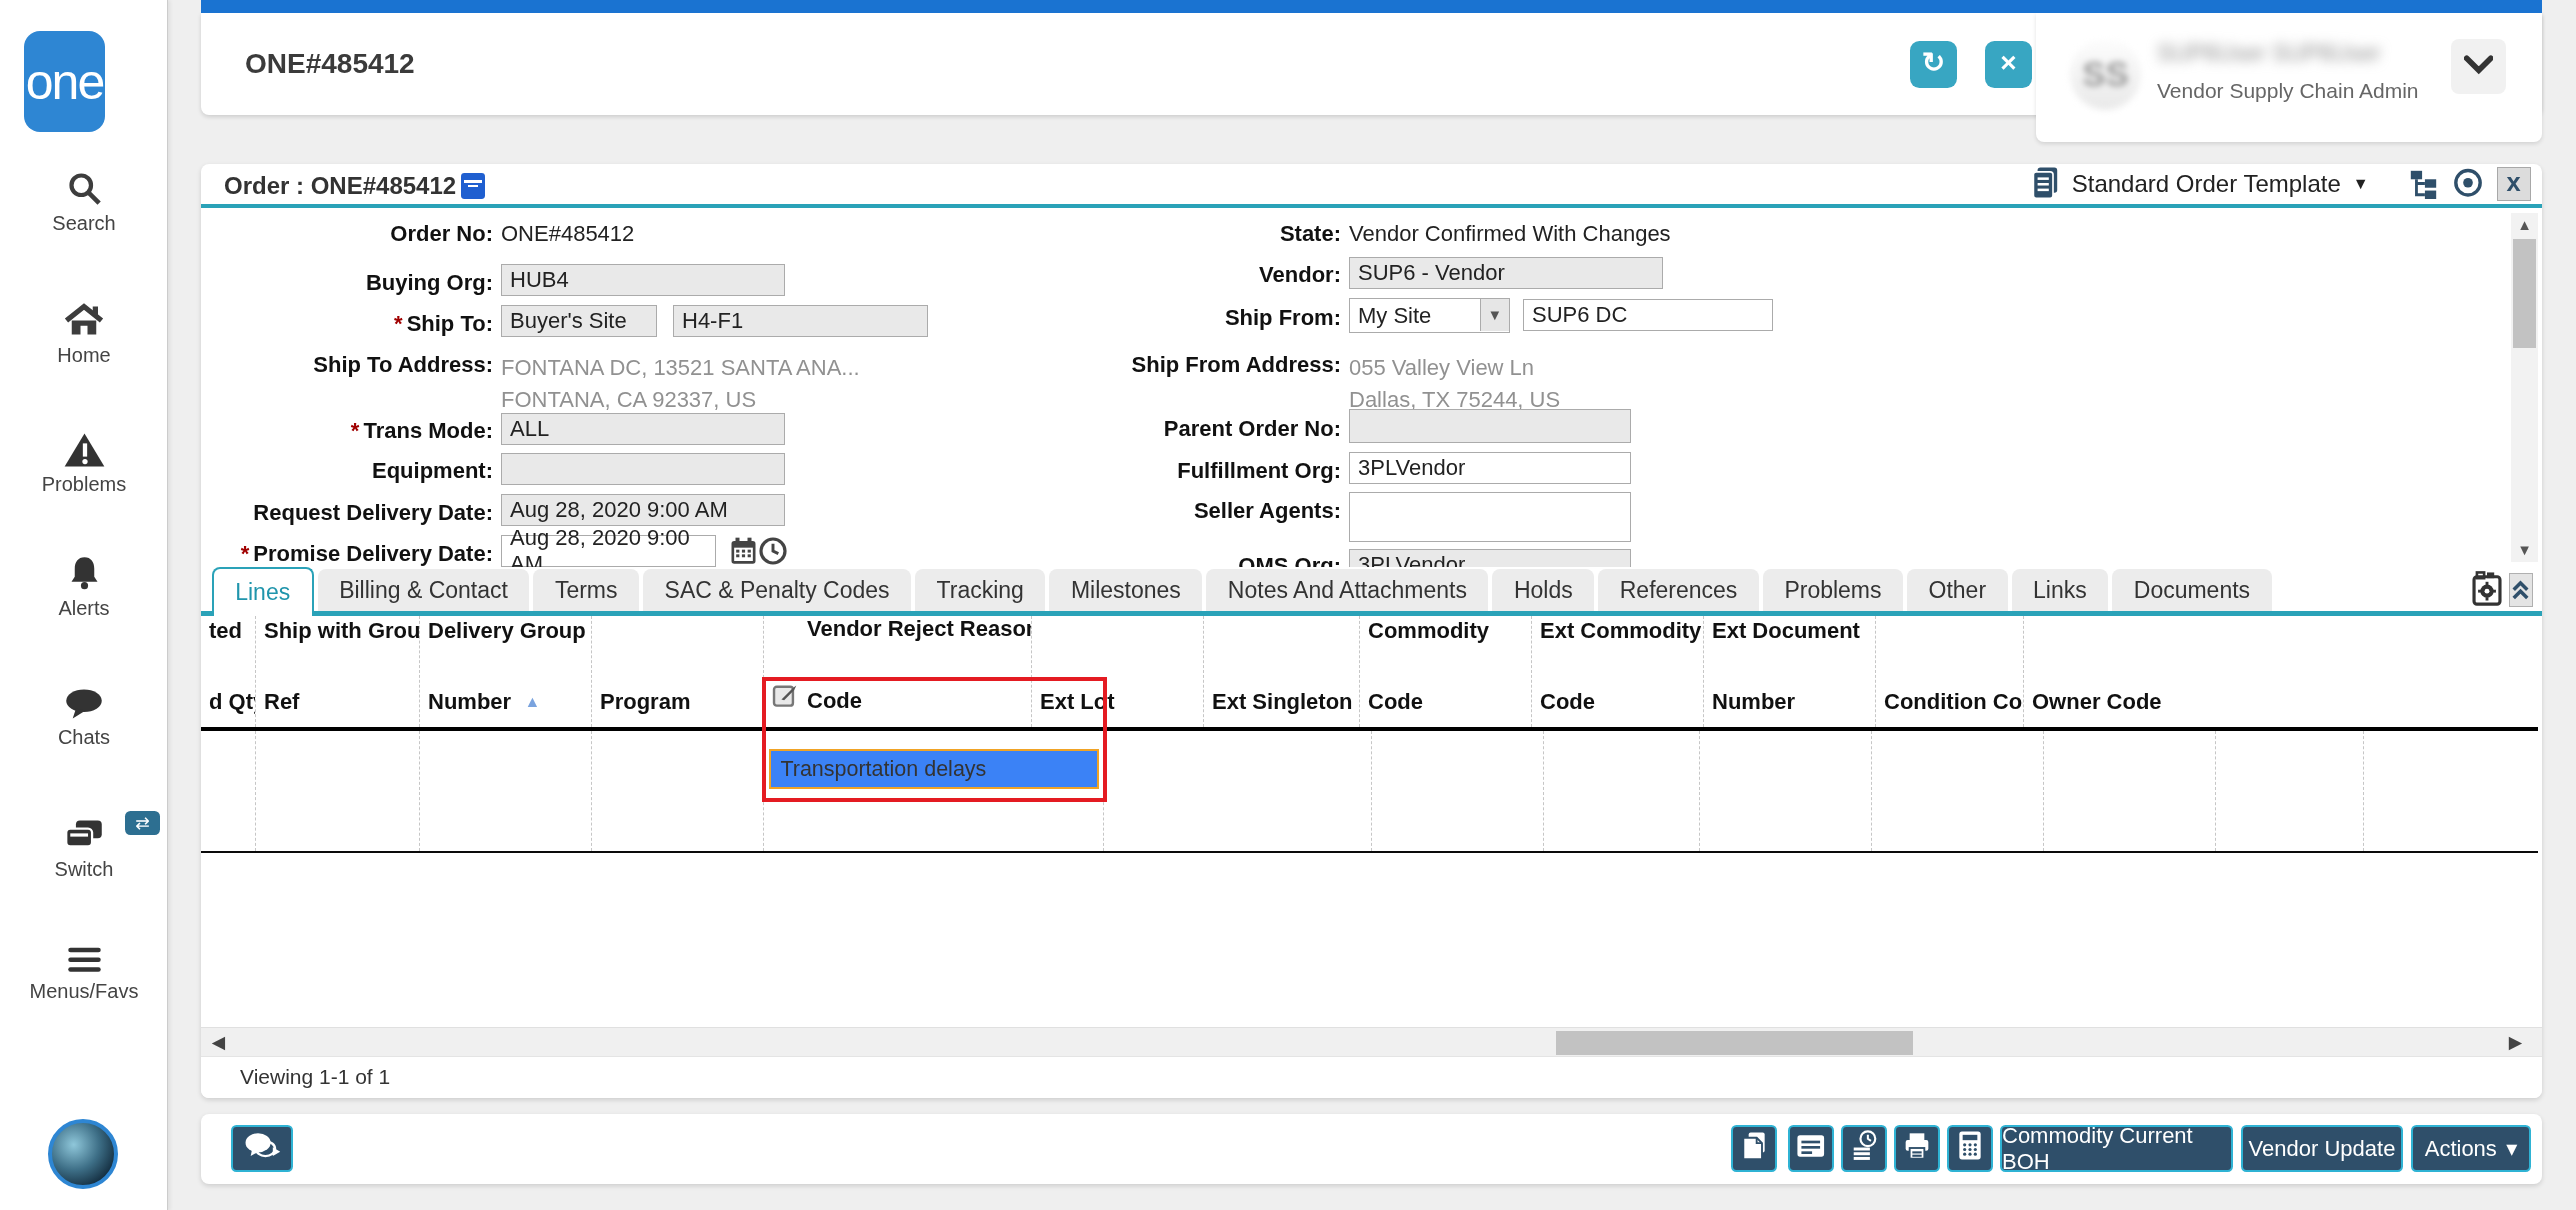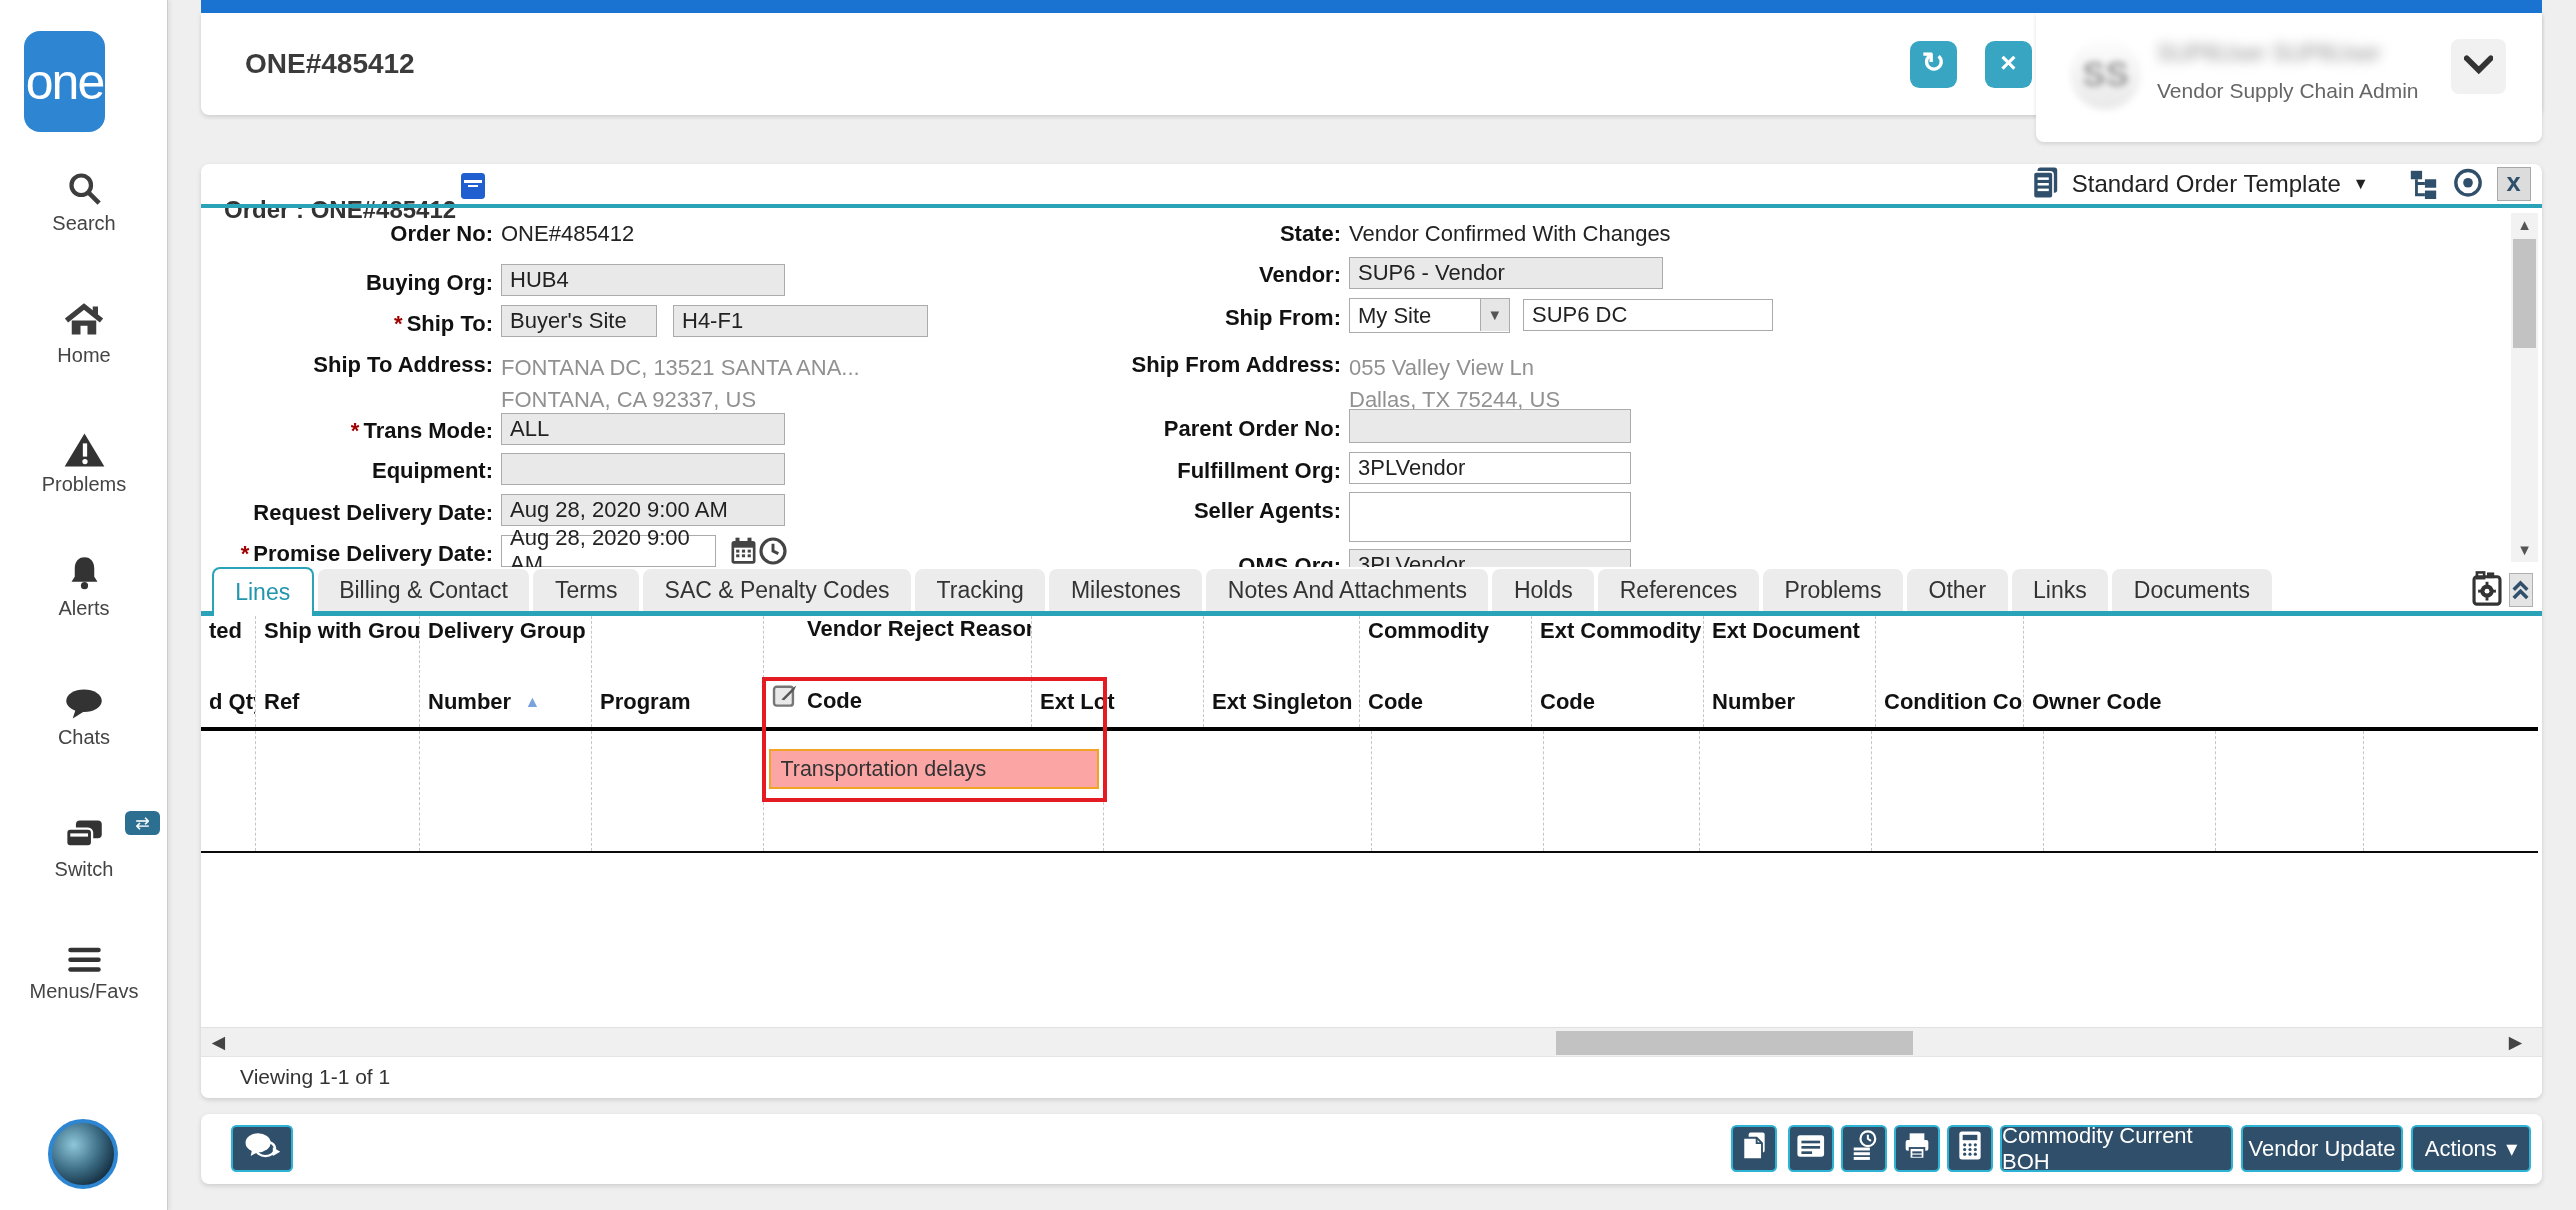--- a/index.html
+++ b/index.html
@@ -39,21 +39,21 @@
                  display:flex; align-items:center; justify-content:center; filter:blur(3.4px); }
   .user-name { position:absolute; left:121px; top:27px; font-size:23px; color:#8d8d8d; filter:blur(6px); }
   .user-role { position:absolute; left:121px; top:66px; font-size:21px; color:#666; }
   .user-chevron { position:absolute; left:415px; top:25.5px; width:55px; height:55px; background:#f1f1f1;
                   border-radius:8px; display:flex; align-items:center; justify-content:center; cursor:pointer; }
 
   
   .panel { position:absolute; left:0; top:164px; width:2341px; height:934px; background:#fff;
            border-radius:8px; box-shadow:0 2px 5.4px rgba(0,0,0,.14); }
   .panel-head { position:absolute; left:0; top:0; width:2341px; height:40px; }
-  .panel-title { position:absolute; left:23px; top:8px; font-size:24px; font-weight:bold; color:#333;margin-top:24px; }
+  .panel-title { position:absolute; left:23px; top:8px; font-size:24px; font-weight:bold; color:#333; }
   .order-box-icon { position:absolute; left:260px; top:9.4px; width:24px; height:25.5px; background:#1f5fd0;
                     border-radius:3.4px; }
   .order-box-icon:before { content:""; position:absolute; left:2.7px; top:6.7px; right:2.7px; height:2.7px; background:#fff; }
   .order-box-icon:after  { content:""; position:absolute; left:7.4px; top:11.4px; width:9.4px; height:2.7px; background:#fff; }
   .tpl-cluster { position:absolute; right:11.4px; top:2.7px; height:35px; display:flex; align-items:center; gap:12px; }
   .tpl-label { font-size:24px; color:#222; }
   .tpl-caret { font-size:16px; color:#222; margin-right:27px; }
   .gray-xbox { width:34px; height:34px; background:#dcdcdc; border:1.3px solid #a8a8a8; color:#2f4f6a;
                font-size:25.5px; font-weight:bold; text-align:center; line-height:29.5px; cursor:pointer; }
   .teal-rule { position:absolute; left:0; top:40px; width:2341px; height:4px; background:#2aa2b8; }
@@ -94,21 +94,21 @@
   .thead { height:115px; border-bottom:4px solid #000; }
   .tbody { height:122px; border-bottom:2.7px solid #0a0a0a; }
   .tcell { flex:none; display:flex; flex-direction:column; justify-content:flex-end;
            padding:0 8px 8px 8px; font-size:22px; font-weight:bold; color:#111; overflow:hidden;gap:36px; }
   .tcell.sep { border-left:1.3px dashed #c6c6c6; }
   .tcell .l { line-height:35px; white-space:nowrap; display:flex; align-items:center; gap:8px; }
   .tcell .l.indent { padding-left:35px; }
   .sort { font-size:16px; color:#7aa3de; margin-left:5.4px; }
   .red-box { position:absolute; left:561px; top:513px; width:345px; height:125px;
              border:4.7px solid #e41b22; z-index:3; pointer-events:none; }
-  .dev-cell { position:absolute; left:568px; top:585px; width:330px; height:40px; background:#fca5a5;
+  .dev-cell { position:absolute; left:568px; top:585px; width:330px; height:40px; background:#3b82f6;
               border:2.7px solid #f0a325; font-size:21.5px; color:#333; display:flex; align-items:center;
               padding-left:9.4px; z-index:2; }
 
   
   .hscroll { position:absolute; left:0; top:863px; width:2341px; height:29.5px; background:#f0f0f0;
              border-top:0.7px solid #e0e0e0; }
   .hscroll .arr { position:absolute; top:0; height:29.5px; line-height:29.5px; font-size:17.4px; color:#444; cursor:pointer; }
   .hscroll .thumb { position:absolute; left:1355px; top:2.7px; width:357px; height:24px; background:#c2c2c2; cursor:pointer; }
   .viewing { position:absolute; left:0; top:892px; width:2341px; height:42px; background:#fff;
              border-top:1.3px solid #e4e4e4; border-radius:0 0 8px 8px; font-size:21px; color:#333;

